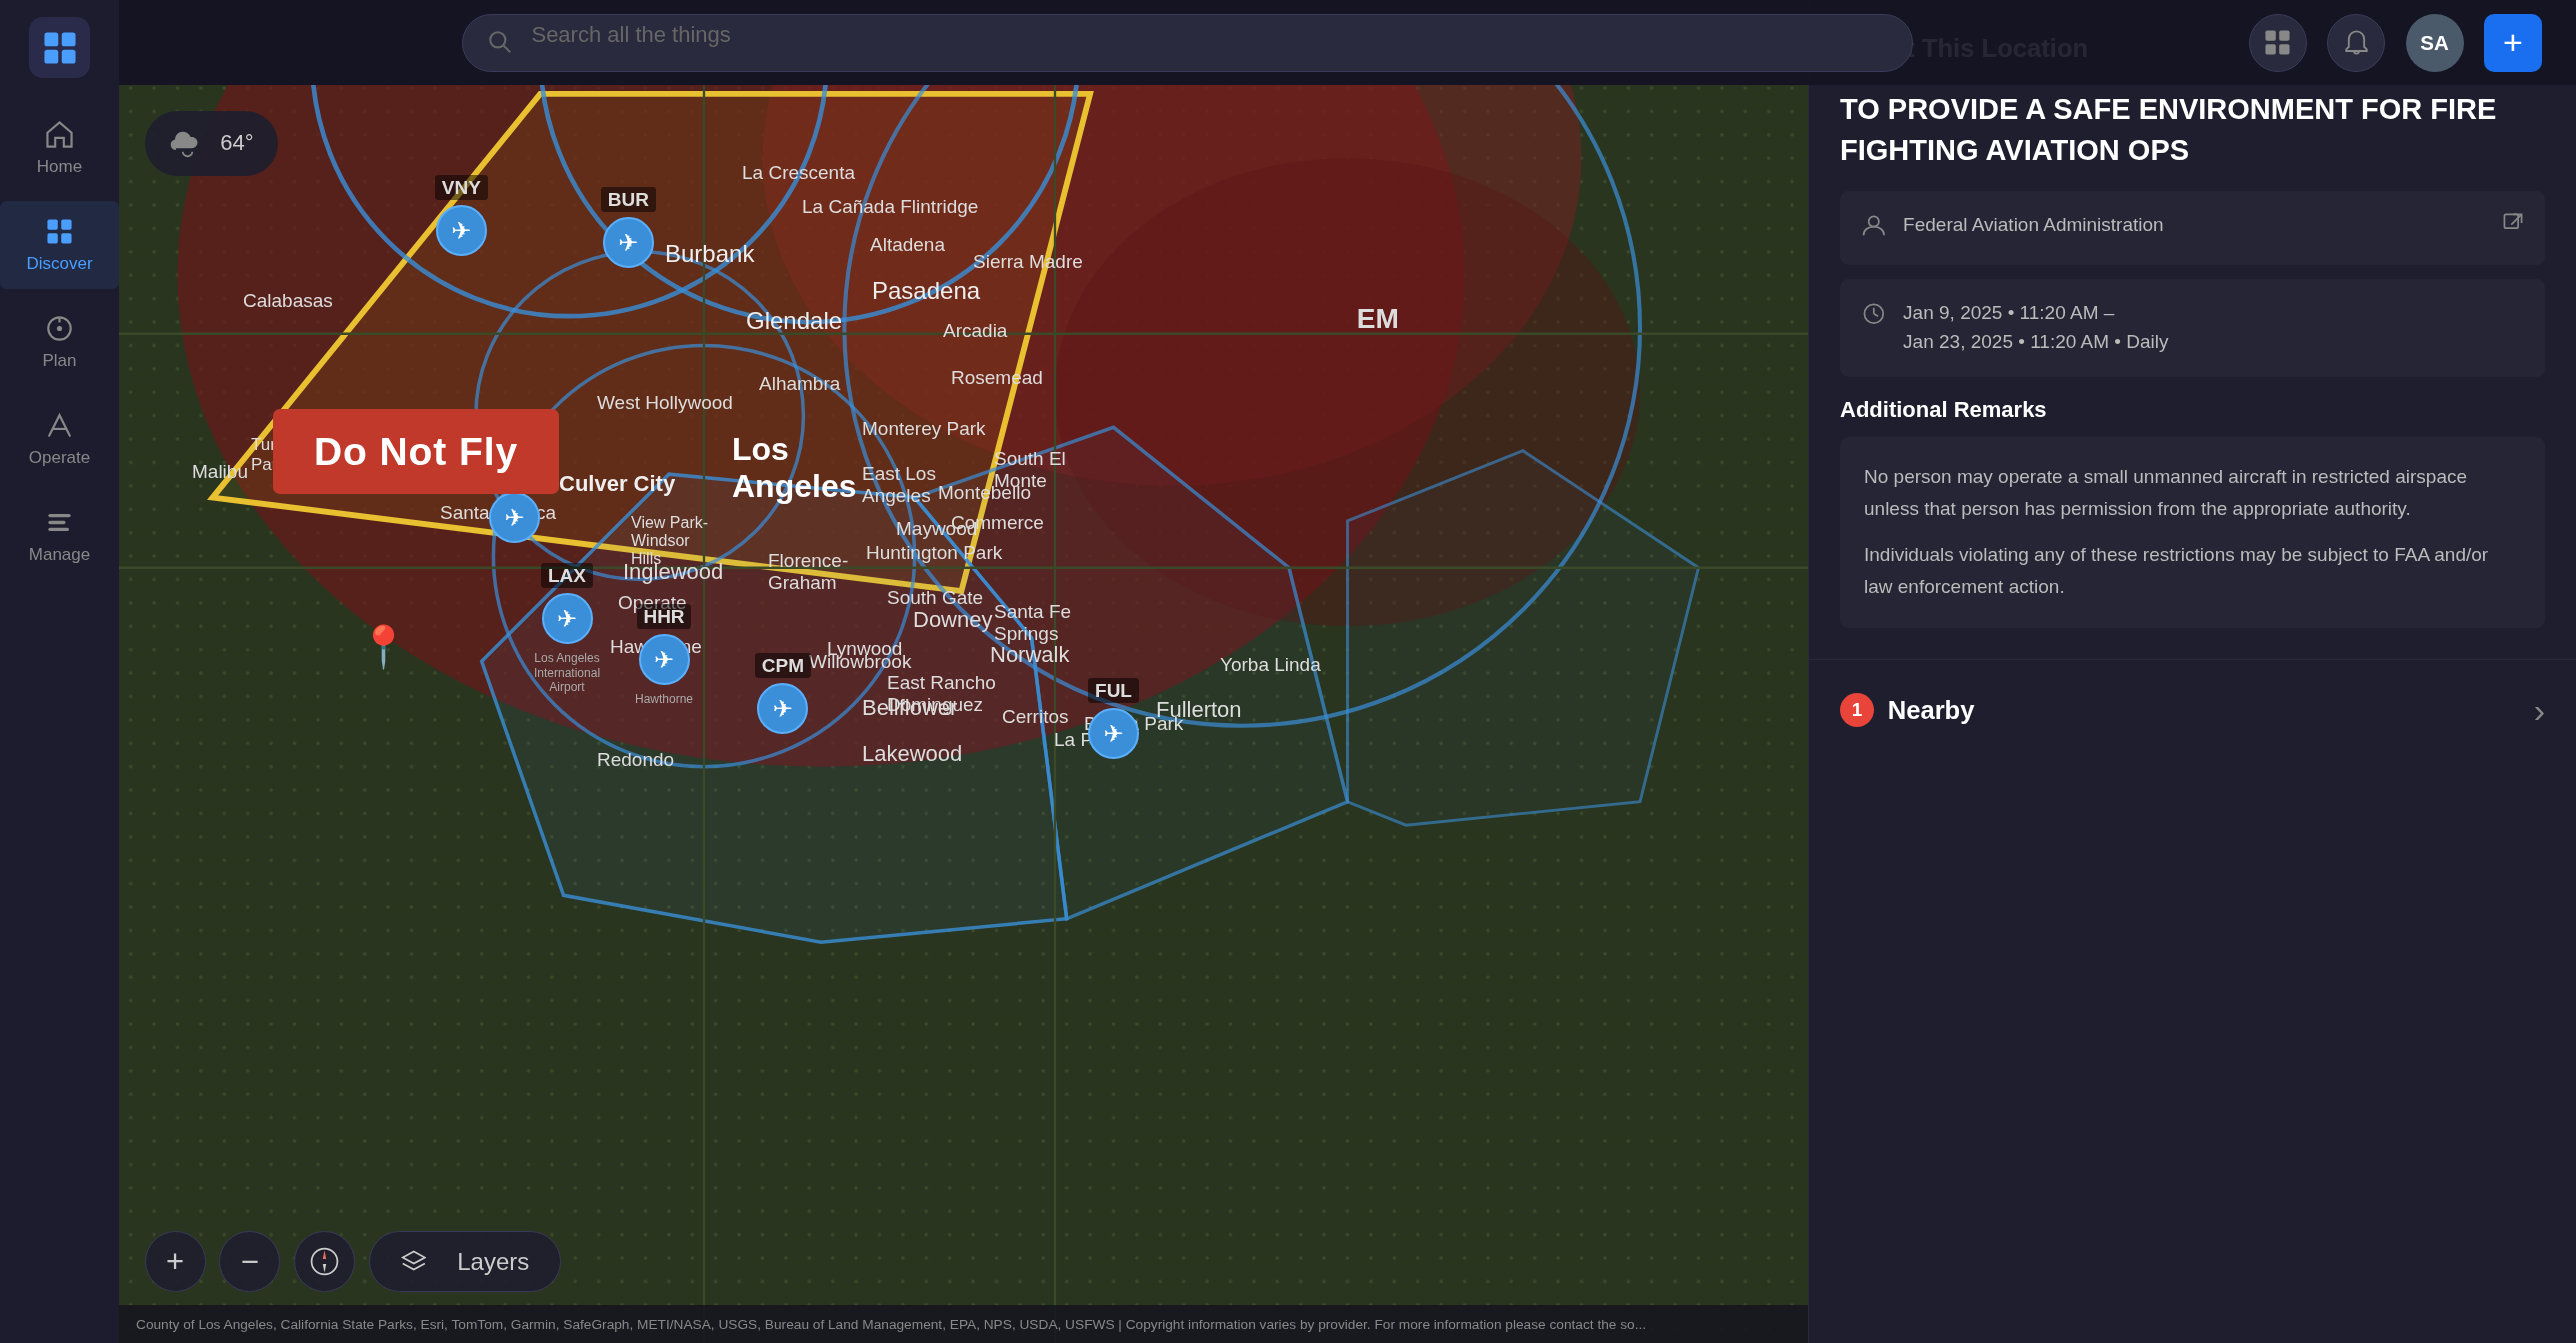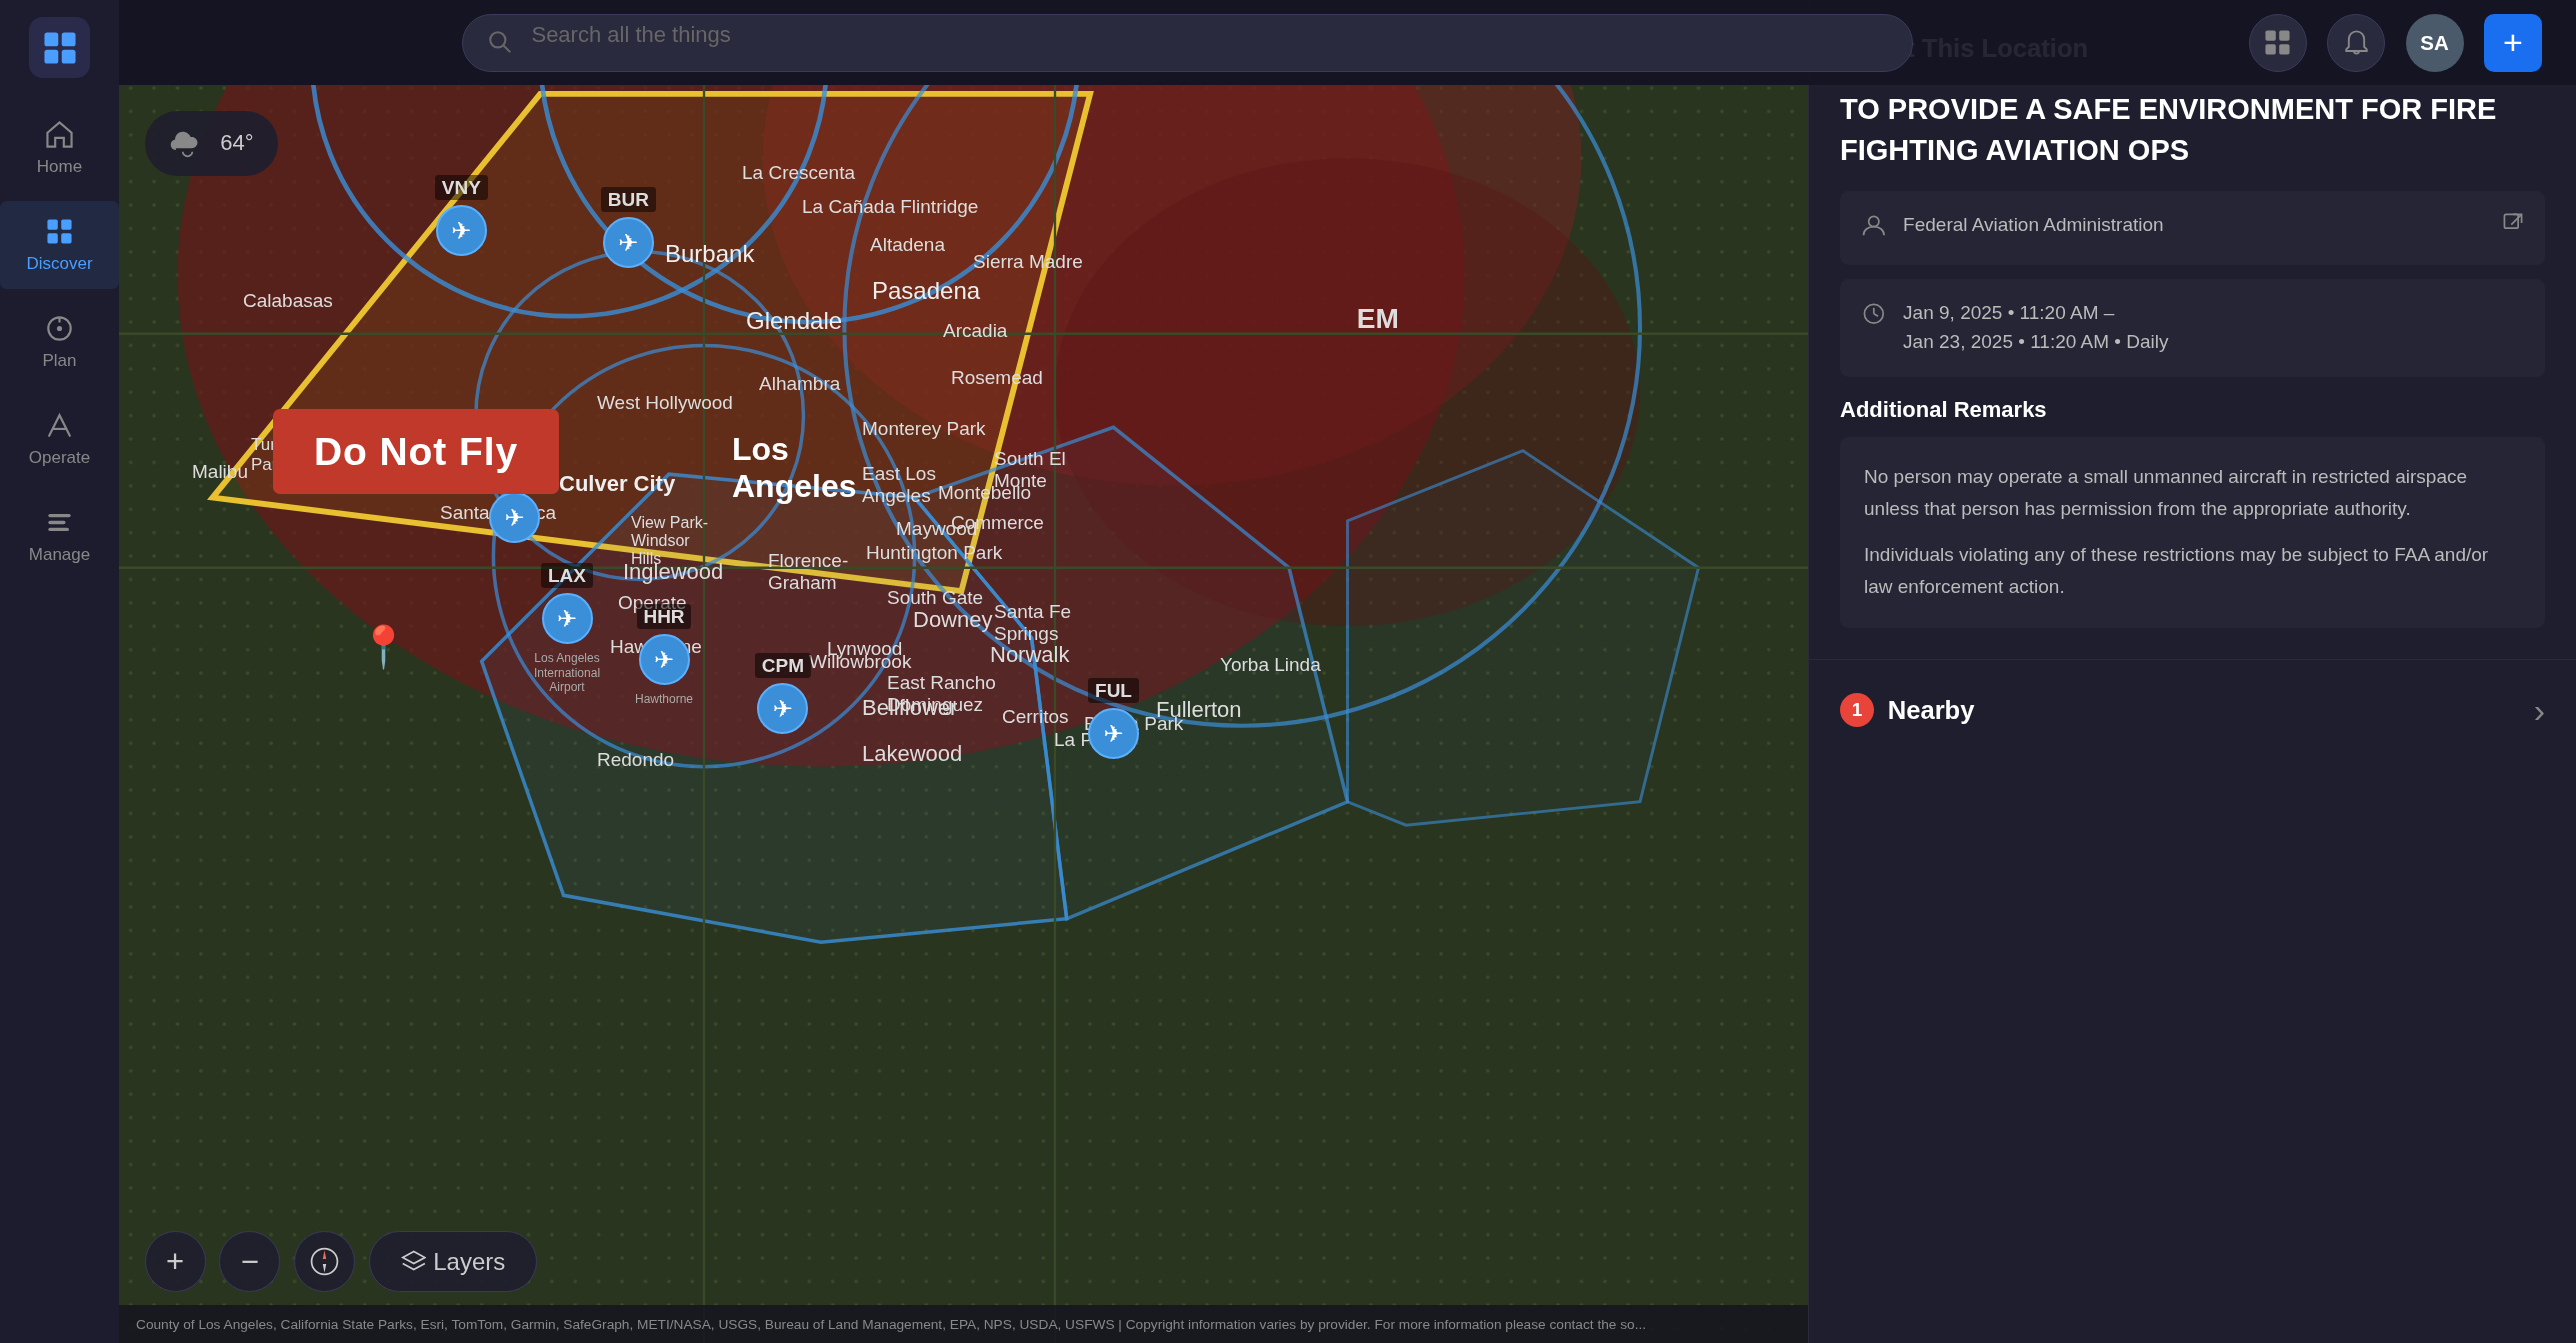--- a/index.html
+++ b/index.html
@@ -272,21 +272,21 @@
     }
     .layers-btn {
       height: 61px;
       background: rgba(30,30,45,0.9);
       border: 0.9px solid #3a3a5a;
       border-radius: 34px;
       display: flex; align-items: center; justify-content: center;
       color: #ccc;
       font-size: 24px;
       padding: 0 31px;
-      gap: 7px;
+      gap: 31px;
       cursor: pointer;
     }
 
     
     .attribution {
       position: absolute;
       bottom: 0; left: 0; right: 0;
       height: 38px;
       background: rgba(20,20,30,0.85);
       display: flex; align-items: center; justify-content: space-between;

